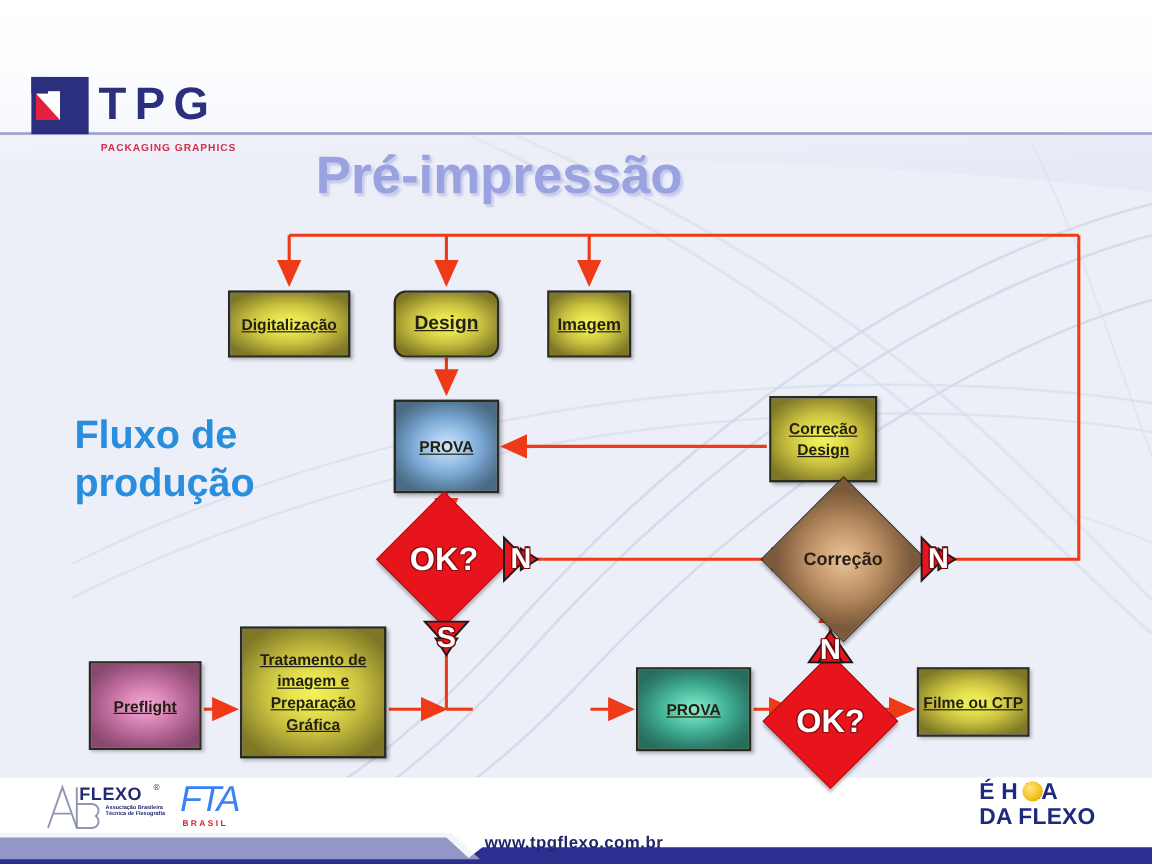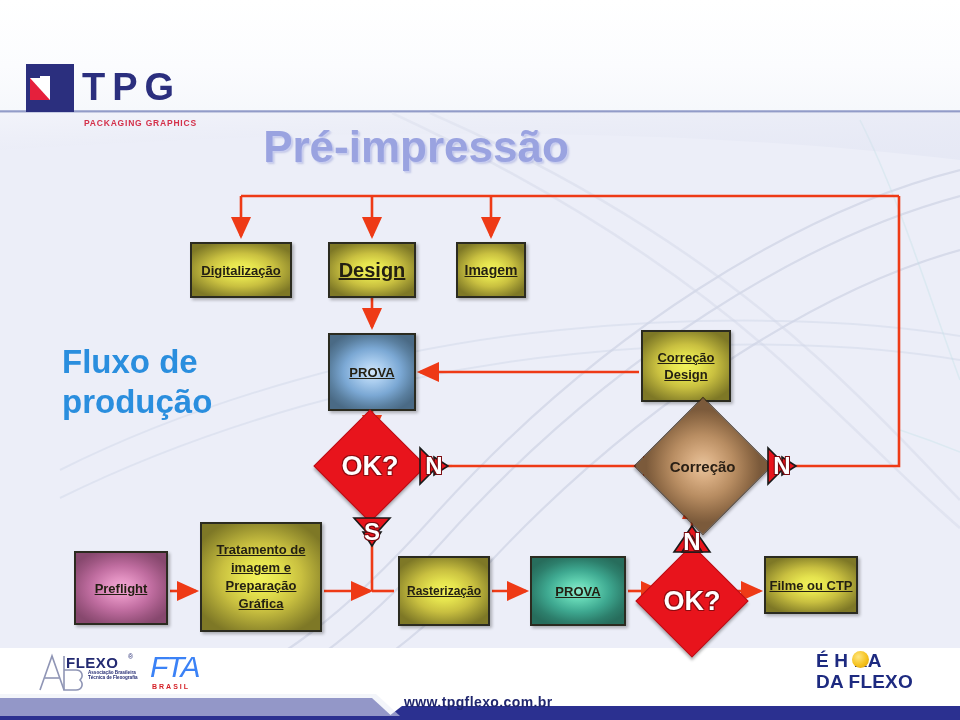--- a/index.html
+++ b/index.html
@@ -245,21 +245,21 @@
       <path d="M692,569 L692,548"></path>
       <path d="M692,548 L692,528"></path>
       <path d="M692,528 L692,500" marker-end="url(#ah)"></path>
     </g>
   </svg>
 
   <div class="node n-yellow" style="left:190px;top:242px;width:102px;height:56px;font-size:13px;">
     <span class="label">Digitalização</span>
   </div>
 
-  <div class="node n-yellow" style="left:328px;top:242px;width:88px;height:56px;font-size:20px;">
+  <div class="node n-yellow" style="left:328px;top:242px;width:88px;height:56px;font-size:16px;border-radius:10px;">
     <span class="label">Design</span>
   </div>
 
   <div class="node n-yellow" style="left:456px;top:242px;width:70px;height:56px;font-size:14px;">
     <span class="label">Imagem</span>
   </div>
 
   <div class="node n-blue" style="left:328px;top:333px;width:88px;height:78px;font-size:13px;">
     <span class="label">PROVA</span>
   </div>
@@ -269,23 +269,20 @@
   </div>
 
   <div class="node n-pink" style="left:74px;top:551px;width:94px;height:74px;font-size:13px;">
     <span class="label">Preflight</span>
   </div>
 
   <div class="node n-yellow" style="left:200px;top:522px;width:122px;height:110px;font-size:13px;line-height:18px;">
     <span class="label">Tratamento de imagem e Preparação Gráfica</span>
   </div>
 
-  <div class="node n-yellow" style="left:398px;top:556px;width:92px;height:70px;font-size:12px;">
-    <span class="label">Rasterização</span>
-  </div>
 
   <div class="node n-teal" style="left:530px;top:556px;width:96px;height:70px;font-size:13px;">
     <span class="label">PROVA</span>
   </div>
 
   <div class="node n-yellow" style="left:764px;top:556px;width:94px;height:58px;font-size:13px;line-height:17px;">
     <span class="label">Filme ou CTP</span>
   </div>
 
   <div class="diamond d-red" style="left:330px;top:426px;width:80px;height:80px;">

